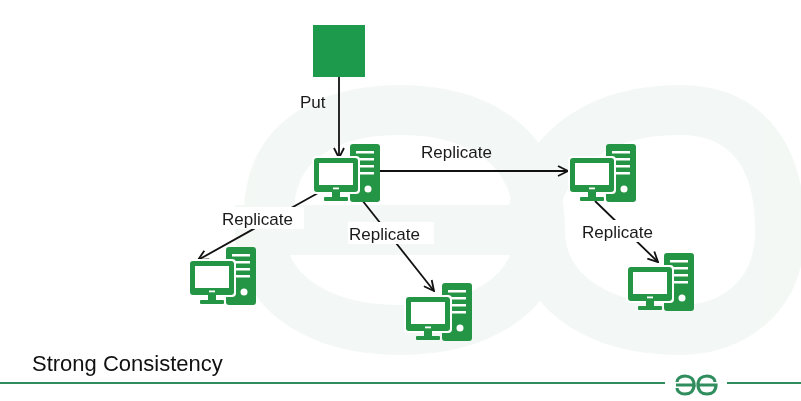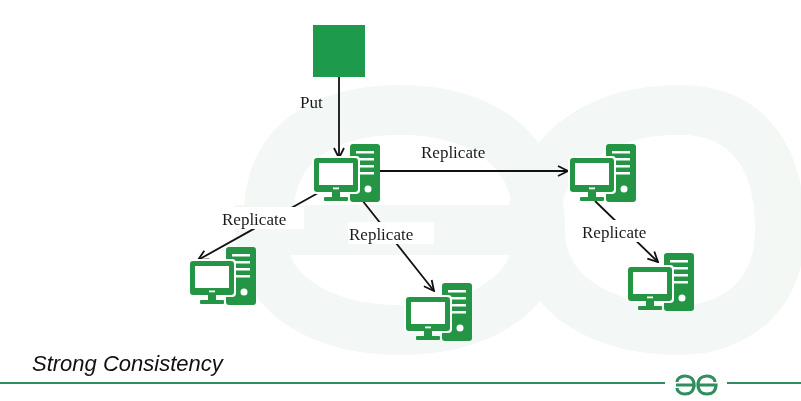--- a/index.html
+++ b/index.html
@@ -1,20 +1,20 @@
 <!DOCTYPE html>
 <html><head>
 <meta charset="utf-8">
 <style>
   html, body { margin: 0; padding: 0; background: #ffffff; }
   body { width: 801px; height: 401px; position: relative; overflow: hidden;
          font-family: "Liberation Sans", "DejaVu Sans", sans-serif; }
   #canvas { position: absolute; left: 0; top: 0; width: 801px; height: 401px; }
-  .lbl { position: absolute; font-size: 17px; color: #1a1a1a; white-space: nowrap; line-height: 1; font-family: Liberation Serif, serif; }
-  .title { position: absolute; left: 32px; top: 353px; font-size: 22px; color: #111; white-space: nowrap; line-height: 1; font-style: italic; }
+  .lbl { position: absolute; font-size: 17px; color: #1a1a1a; white-space: nowrap; line-height: 1; }
+  .title { position: absolute; left: 32px; top: 353px; font-size: 22px; color: #111; white-space: nowrap; line-height: 1; }
   .footer-logo { position: absolute; left: 673px; top: 374px; width: 46px; height: 22px; }
 </style>
 </head>
 <body>
 
 <svg id="canvas" viewBox="0 0 801 401" xmlns="http://www.w3.org/2000/svg">
   <defs>
     <marker id="arrowhead" viewBox="0 0 12 12" refX="11" refY="6" markerWidth="12" markerHeight="12" markerUnits="userSpaceOnUse" orient="auto">
       <path d="M1,1 L11,6 L1,11" fill="none" stroke="#111" stroke-width="1.8"></path>
     </marker>

